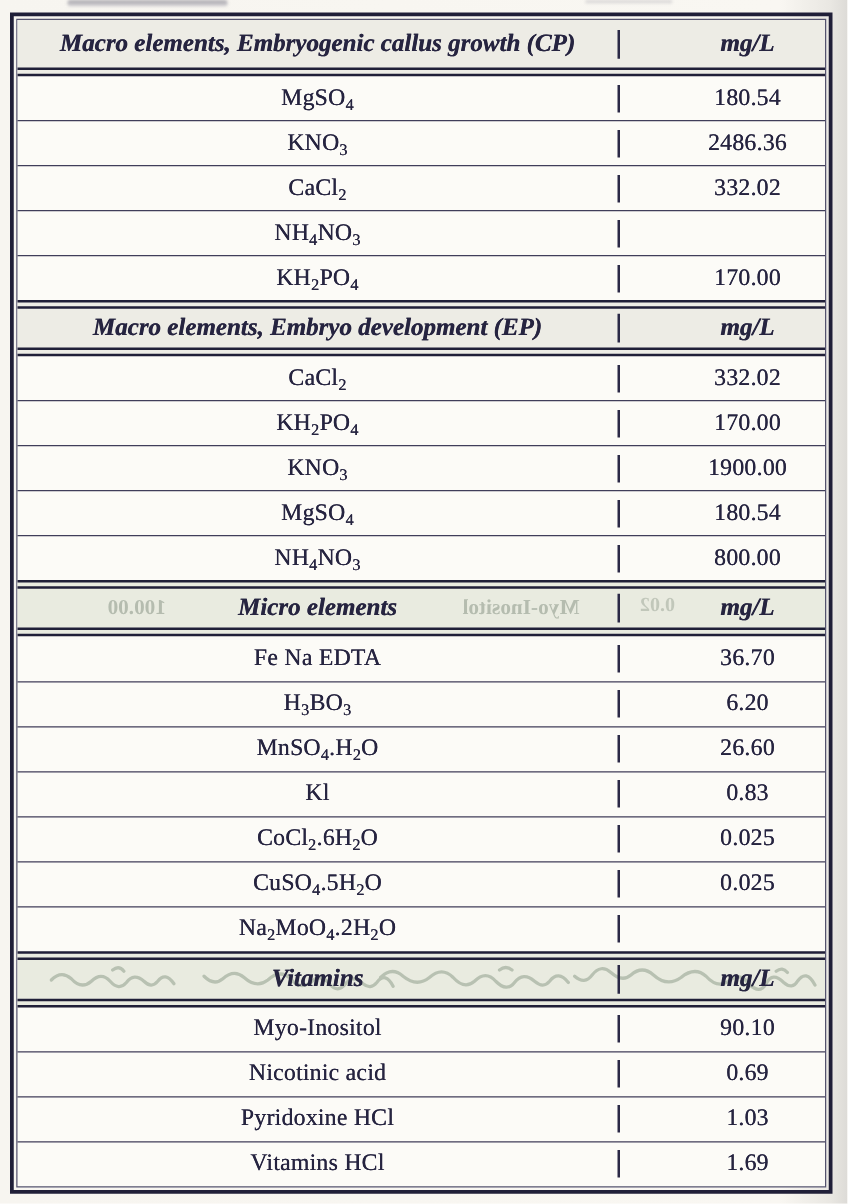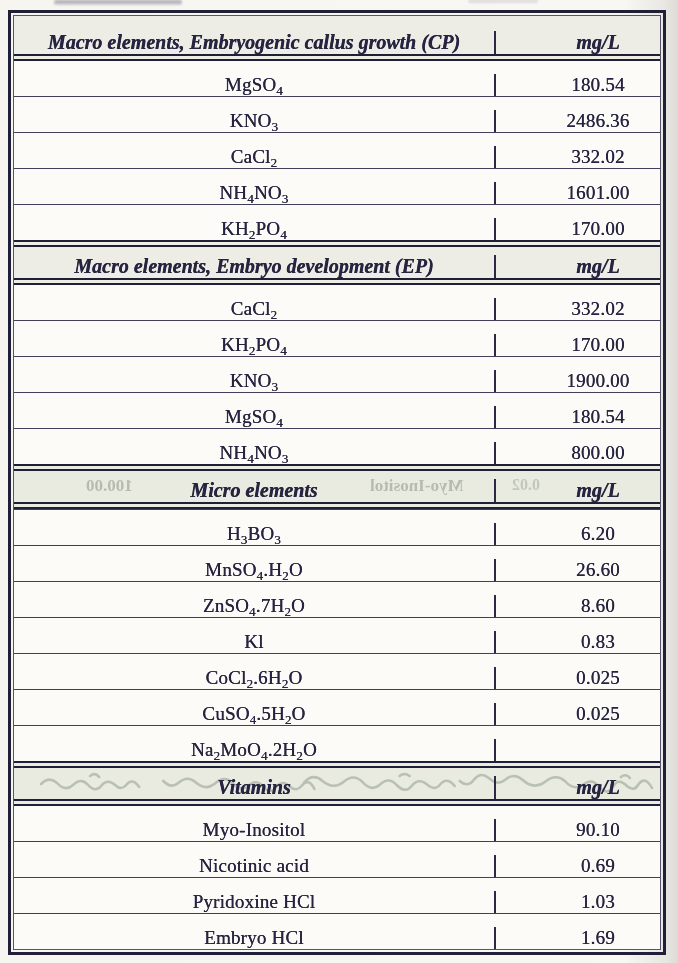--- a/index.html
+++ b/index.html
@@ -43,21 +43,21 @@
   .tbl {
     box-sizing: border-box;
     width: 100%; height: 100%;
     border: 1.5px solid #55536e;
     background: #fcfbf7;
     display: flex;
     flex-direction: column;
   }
   .row {
     display: flex;
-    align-items: flex-end;
+    align-items: center;
     flex: 1 1 0;
     border-top: 1.5px solid #403e5a;
     position: relative;
     min-height: 0;
   }
   .row.after-header, .row.first { border-top: none; }
   .row.header {
     flex: 0 0 45px;
     box-sizing: border-box;
     border-top: 7px double #201f38;
@@ -150,23 +150,20 @@
             <span>CaCl<sub>2</sub></span>
           </div>
           <div class="cell value">
             <span>332.02</span>
           </div>
         </div>
         <div class="row">
           <div class="cell name">
             <span>NH<sub>4</sub>NO<sub>3</sub></span>
           </div>
-          <div class="cell value">
-            <span>1601.00</span>
-          </div>
         </div>
         <div class="row">
           <div class="cell name">
             <span>KH<sub>2</sub>PO<sub>4</sub></span>
           </div>
           <div class="cell value">
             <span>170.00</span>
           </div>
         </div>
         <div class="row header">
@@ -213,42 +210,42 @@
             <span>800.00</span>
           </div>
         </div>
         <div class="row header tinted">
           <span class="bleed b1">100.00</span>
           <span class="bleed b2">Myo-Inositol</span>
           <span class="bleed b3">0.02</span>
           <div class="cell name">Micro elements</div>
           <div class="cell value">mg/L</div>
         </div>
+        <div class="row after-header">
+          <div class="cell name">
+            <span>Fe Na EDTA</span>
+          </div>
+          <div class="cell value">
+            <span>36.70</span>
+          </div>
+        </div>
         <div class="row">
           <div class="cell name">
             <span>H<sub>3</sub>BO<sub>3</sub></span>
           </div>
           <div class="cell value">
             <span>6.20</span>
           </div>
         </div>
         <div class="row">
           <div class="cell name">
             <span>MnSO<sub>4</sub>.H<sub>2</sub>O</span>
           </div>
           <div class="cell value">
             <span>26.60</span>
-          </div>
-        </div>
-        <div class="row">
-          <div class="cell name">
-            <span>ZnSO<sub>4</sub>.7H<sub>2</sub>O</span>
-          </div>
-          <div class="cell value">
-            <span>8.60</span>
           </div>
         </div>
         <div class="row">
           <div class="cell name">
             <span>Kl</span>
           </div>
           <div class="cell value">
             <span>0.83</span>
           </div>
         </div>
@@ -305,21 +302,21 @@
         <div class="row">
           <div class="cell name">
             <span>Pyridoxine HCl</span>
           </div>
           <div class="cell value">
             <span>1.03</span>
           </div>
         </div>
         <div class="row">
           <div class="cell name">
-            <span>Embryo HCl</span>
+            <span>Vitamins HCl</span>
           </div>
           <div class="cell value">
             <span>1.69</span>
           </div>
         </div>
       </div>
   </div>
 </div>
 
 </body></html>

